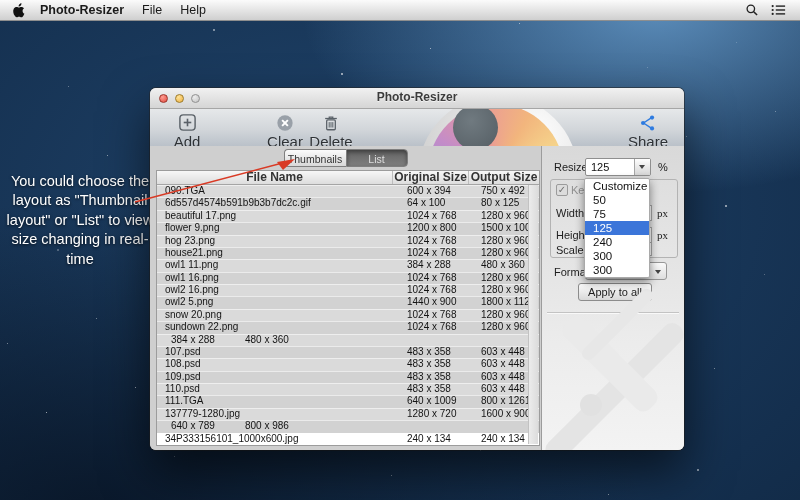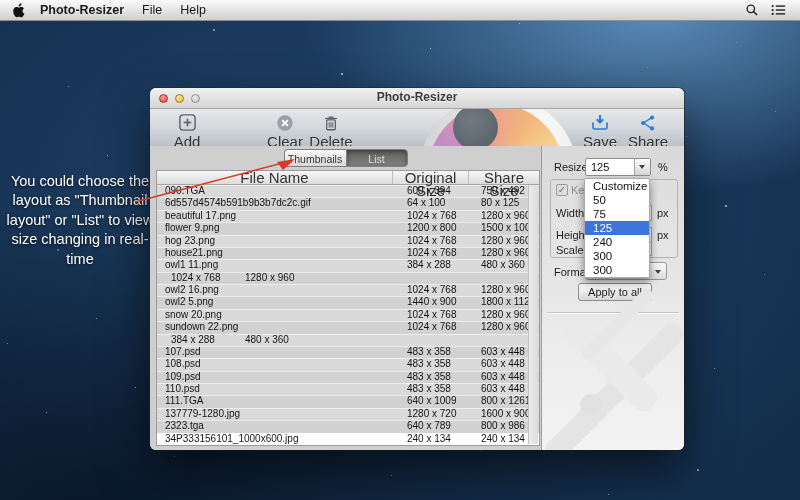--- a/index.html
+++ b/index.html
@@ -57,21 +57,21 @@
   .seg{margin-top:3px;width:62px;height:18px;line-height:18px;text-align:center;font-size:10.5px;
     color:#333;background:linear-gradient(#fbfbfb,#d8d8d8);border:1px solid #7f7f7f;box-sizing:border-box;}
   .seg.first{border-radius:4px 0 0 4px;border-right:none;}
   .seg.last2{border-radius:0 4px 4px 0;}
   .seg.sel{background:linear-gradient(#636363,#7f7f7f);color:#dedede;
     box-shadow:inset 0 2px 4px rgba(0,0,0,.4);text-shadow:none;}
   
   .table{position:absolute;left:6px;top:24px;width:384px;bottom:4px;background:#d6d6d6;
     border:1px solid #9c9c9c;box-sizing:border-box;overflow:hidden;}
   .thead{display:flex;height:13px;background:linear-gradient(#f7f7f7,#dddddd);
-    border-bottom:1px solid #a5a5a5;font-size:15px;font-weight:normal;color:#333;}
+    border-bottom:1px solid #a5a5a5;font-size:12px;font-weight:bold;color:#333;}
   .th{line-height:13px;text-align:center;box-sizing:border-box;border-right:1px solid #bdbdbd;}
   .c0{width:236px;} .c1{width:76px;} .c2{width:70px;border-right:none;}
   .trow{display:flex;height:12.38px;font-size:10px;color:#141414;
     box-shadow:inset 0 1px 0 rgba(255,255,255,.55);}
   .trow.even{background:#dadada;} .trow.odd{background:#d2d2d2;}
   .trow.lastrow{background:#ffffff;}
   .tcell{line-height:12.4px;white-space:nowrap;overflow:hidden;box-sizing:border-box;}
   .tcell.c0{padding-left:8px;} .tcell.c1{padding-left:14px;} .tcell.c2{padding-left:12px;}
   .scrollbar{position:absolute;right:1px;top:14px;bottom:1px;width:9px;
     background:linear-gradient(90deg,#ececec,#dcdcdc);border-left:1px solid #c2c2c2;}
@@ -86,21 +86,21 @@
     background:linear-gradient(#fdfdfd,#d6d6d6);border-left:1px solid #a5a5a5;}
   .tri{position:absolute;left:4px;top:6px;width:0;height:0;
     border-left:3.5px solid transparent;border-right:3.5px solid transparent;border-top:4.5px solid #444;}
   .groupbox{position:absolute;left:8px;top:33px;width:128px;height:79px;
     border:1px solid #b3b3b3;border-radius:3px;box-sizing:border-box;background:rgba(255,255,255,.08);}
   .checkbox{position:absolute;left:5px;top:4px;width:10px;height:10px;background:#dcdcdc;
     border:1px solid #9b9b9b;border-radius:2px;font-size:10px;line-height:10px;color:#707070;text-align:center;}
   .glabel{position:absolute;font-size:11px;color:#222;}
   .gfield{position:absolute;left:35px;width:66px;height:16px;background:#fdfdfd;
     border:1px solid #a5a5a5;box-sizing:border-box;}
-  .pxl{position:absolute;left:106px;font-size:11px;color:#222;}
+  .pxl{position:absolute;left:106px;font-size:11px;color:#222;font-family:Liberation Serif, serif;}
   .popup{position:absolute;left:43px;top:116px;width:82px;height:18px;box-sizing:border-box;
     background:linear-gradient(#fafafa,#dedede);border:1px solid #979797;border-radius:3px;font-size:11px;}
   .popup .val{position:absolute;left:7px;top:2px;color:#9a9a9a;}
   .popup .abtn{position:absolute;right:1px;top:1px;bottom:1px;width:14px;}
   .applybtn{position:absolute;left:36px;top:137px;width:74px;height:18px;line-height:16px;
     text-align:center;font-size:11px;color:#1c1c1c;background:linear-gradient(#fdfdfd,#d8d8d8);
     border:1px solid #8c8c8c;border-radius:3px;box-sizing:border-box;}
   .pdivider{position:absolute;left:5px;right:5px;top:166px;height:1px;background:#c3c3c3;
     box-shadow:0 1px 0 rgba(255,255,255,.7);}
   .wm{position:absolute;border-radius:10px;}
@@ -244,29 +244,20 @@
         <div class="ticon">
           <svg viewBox="0 0 20 20" width="18" height="18">
               <circle cx="10" cy="10" r="8.5" fill="#99a0a8"></circle>
               <line x1="6.8" y1="6.8" x2="13.2" y2="13.2" stroke="#fff" stroke-width="2.1"></line>
               <line x1="13.2" y1="6.8" x2="6.8" y2="13.2" stroke="#fff" stroke-width="2.1"></line>
             </svg>
         </div>
         <div>Clear</div>
       </div>
 
-      <div class="tbtn" style="left:421px;">
-        <div class="ticon">
-          <svg viewBox="0 0 20 20" width="20" height="20">
-              <path d="M3 9.5 v5 a1.5 1.5 0 0 0 1.5 1.5 h11 a1.5 1.5 0 0 0 1.5 -1.5 v-5" fill="none" stroke="#2e7be0" stroke-width="1.7"></path>
-              <path d="M10 2 v7 M6.8 6.2 10 9.6 13.2 6.2" fill="none" stroke="#2e7be0" stroke-width="2"></path>
-            </svg>
-        </div>
-        <div>Save</div>
-      </div>
       <div class="tbtn" style="left:469px;">
         <div class="ticon">
           <svg viewBox="0 0 20 20" width="18" height="18">
               <line x1="5" y1="10" x2="14" y2="4" stroke="#2e7be0" stroke-width="1.6"></line>
               <line x1="5" y1="10" x2="14" y2="16" stroke="#2e7be0" stroke-width="1.6"></line>
               <circle cx="14.5" cy="4" r="2.3" fill="#2e7be0"></circle>
               <circle cx="4.5" cy="10" r="2.3" fill="#2e7be0"></circle>
               <circle cx="14.5" cy="16" r="2.3" fill="#2e7be0"></circle>
             </svg>
         </div>
@@ -277,21 +268,21 @@
     <div class="content">
       <div class="tabbar">
           <div class="seg first">Thumbnails</div>
           <div class="seg last2 sel">List</div>
         </div>
 
       <div class="table">
         <div class="thead">
             <div class="th c0">File Name</div>
             <div class="th c1">Original Size</div>
-            <div class="th c2">Share Size</div>
+            <div class="th c2">Output Size</div>
           </div>
         <div>
             <div class="trow even">
               <div class="tcell c0">090.TGA</div>
               <div class="tcell c1">600 x 394</div>
               <div class="tcell c2">750 x 492</div>
             </div>
             <div class="trow odd">
               <div class="tcell c0">6d557d4574b591b9b3b7dc2c.gif</div>
               <div class="tcell c1">64 x 100</div>
@@ -316,20 +307,21 @@
               <div class="tcell c0">house21.png</div>
               <div class="tcell c1">1024 x 768</div>
               <div class="tcell c2">1280 x 960</div>
             </div>
             <div class="trow even">
               <div class="tcell c0">owl1 11.png</div>
               <div class="tcell c1">384 x 288</div>
               <div class="tcell c2">480 x 360</div>
             </div>
             <div class="trow odd">
+              <div class="tcell c0">owl1 16.png</div>
               <div class="tcell c1">1024 x 768</div>
               <div class="tcell c2">1280 x 960</div>
             </div>
             <div class="trow even">
               <div class="tcell c0">owl2 16.png</div>
               <div class="tcell c1">1024 x 768</div>
               <div class="tcell c2">1280 x 960</div>
             </div>
             <div class="trow odd">
               <div class="tcell c0">owl2 5.png</div>
@@ -374,21 +366,20 @@
               <div class="tcell c0">111.TGA</div>
               <div class="tcell c1">640 x 1009</div>
               <div class="tcell c2">800 x 1261</div>
             </div>
             <div class="trow even">
               <div class="tcell c0">137779-1280.jpg</div>
               <div class="tcell c1">1280 x 720</div>
               <div class="tcell c2">1600 x 900</div>
             </div>
             <div class="trow odd">
-              <div class="tcell c0">2323.tga</div>
               <div class="tcell c1">640 x 789</div>
               <div class="tcell c2">800 x 986</div>
             </div>
             <div class="trow even lastrow">
               <div class="tcell c0">34P333156101_1000x600.jpg</div>
               <div class="tcell c1">240 x 134</div>
               <div class="tcell c2">240 x 134</div>
             </div>
           </div>
         <div class="scrollbar"></div>

